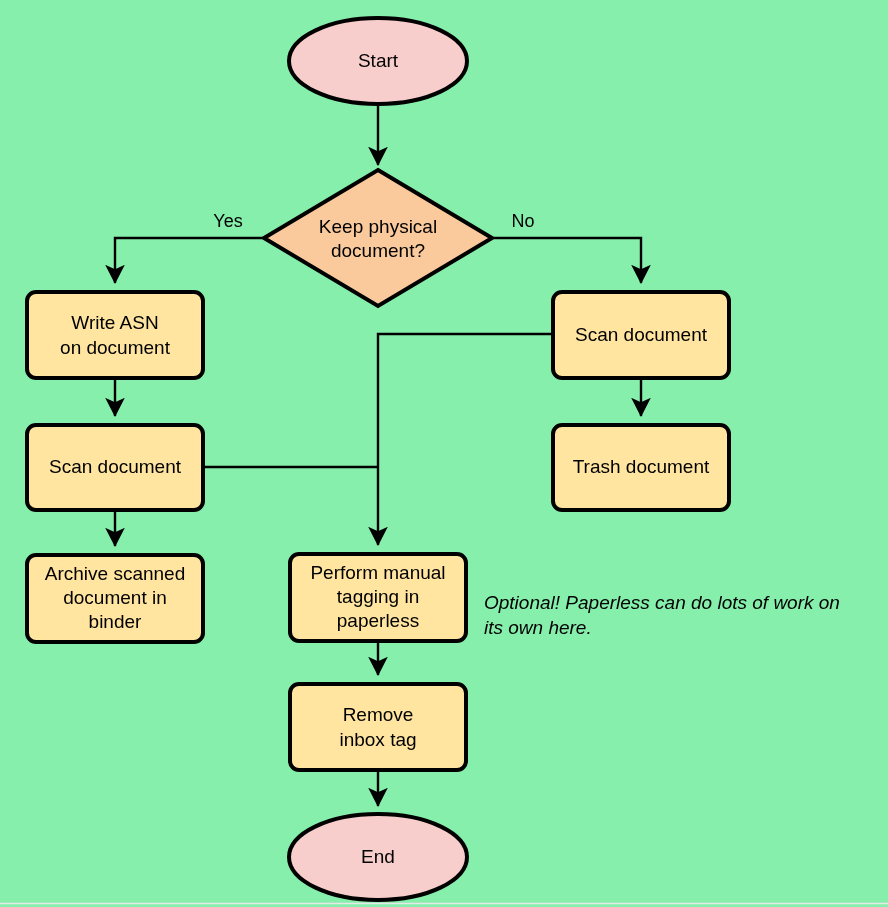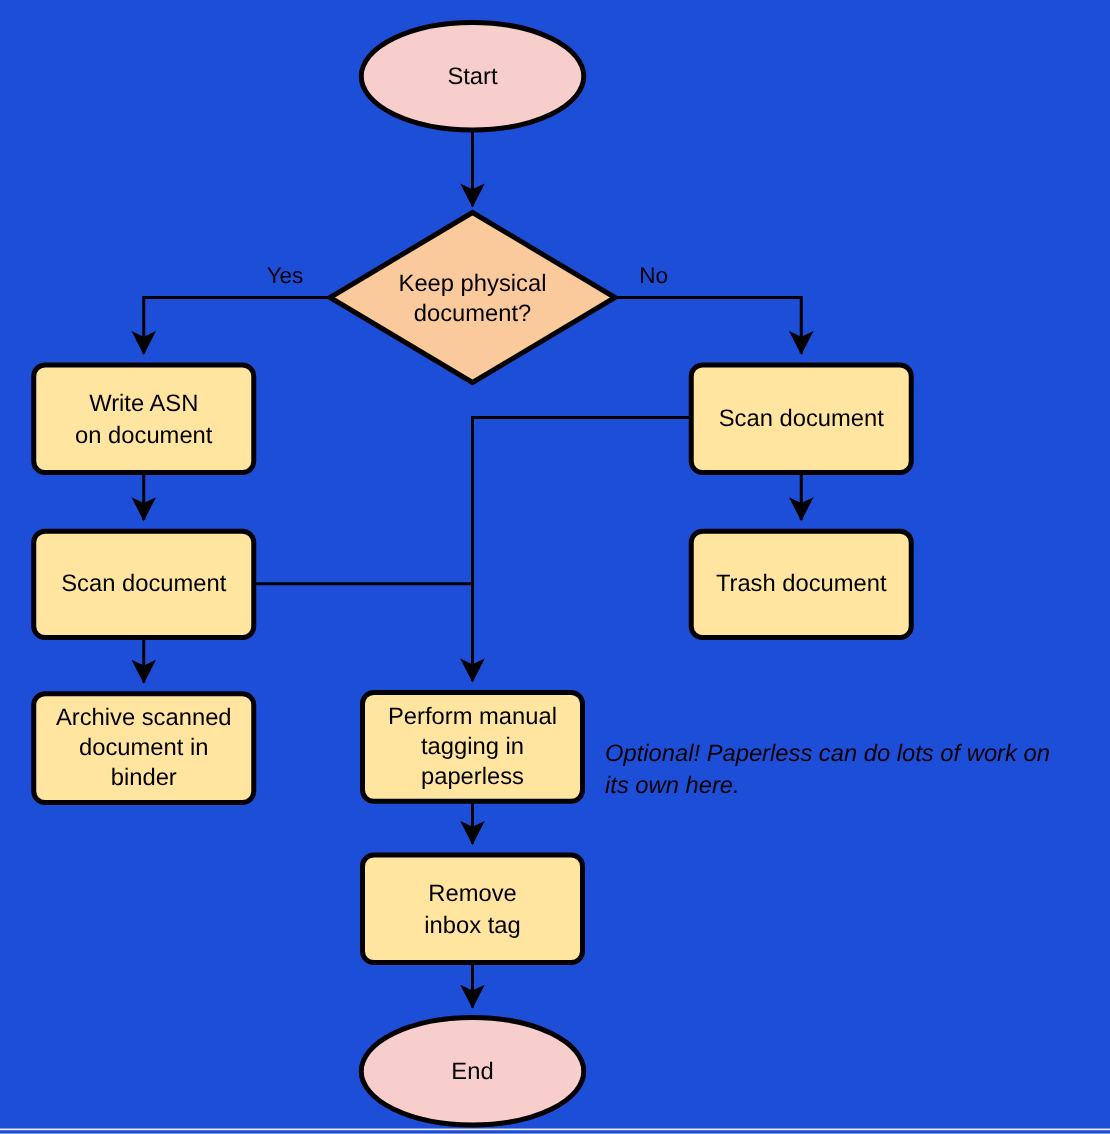--- a/index.html
+++ b/index.html
@@ -9,21 +9,21 @@
     background: #ffffff;
   }
   body {
     font-family: "Liberation Sans", sans-serif;
     -webkit-font-smoothing: antialiased;
   }
   #canvas {
     position: relative;
     width: 888px;
     height: 907px;
-    background: #1d4ed8;
+    background: #86efac;
     overflow: hidden;
   }
   #flow-svg {
     position: absolute;
     left: 0;
     top: 0;
     width: 888px;
     height: 907px;
     display: block;
   }

